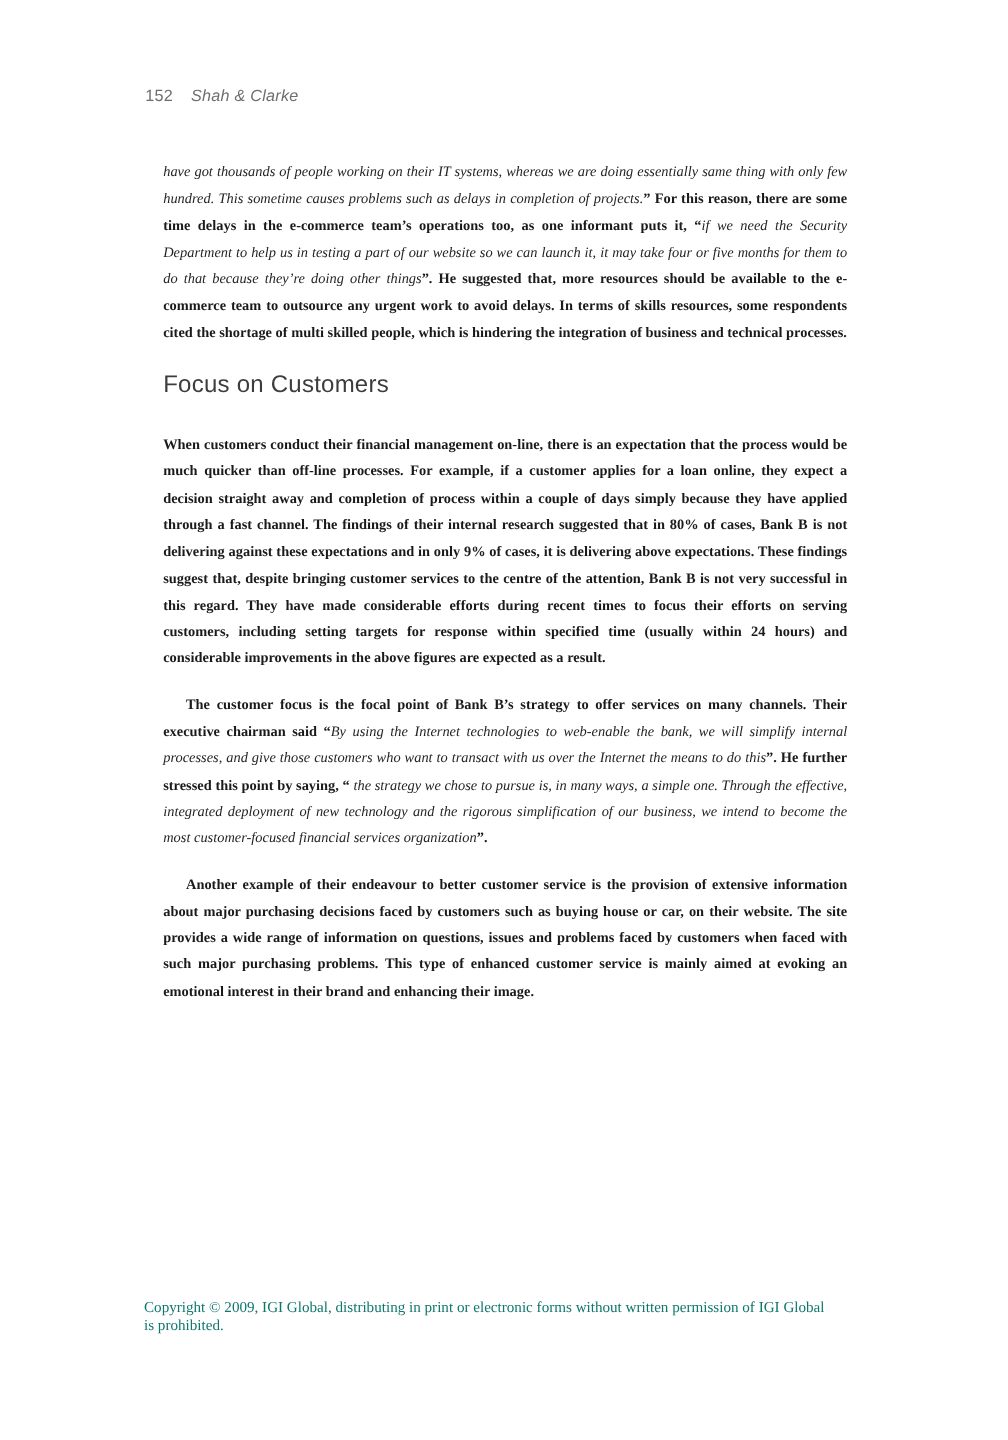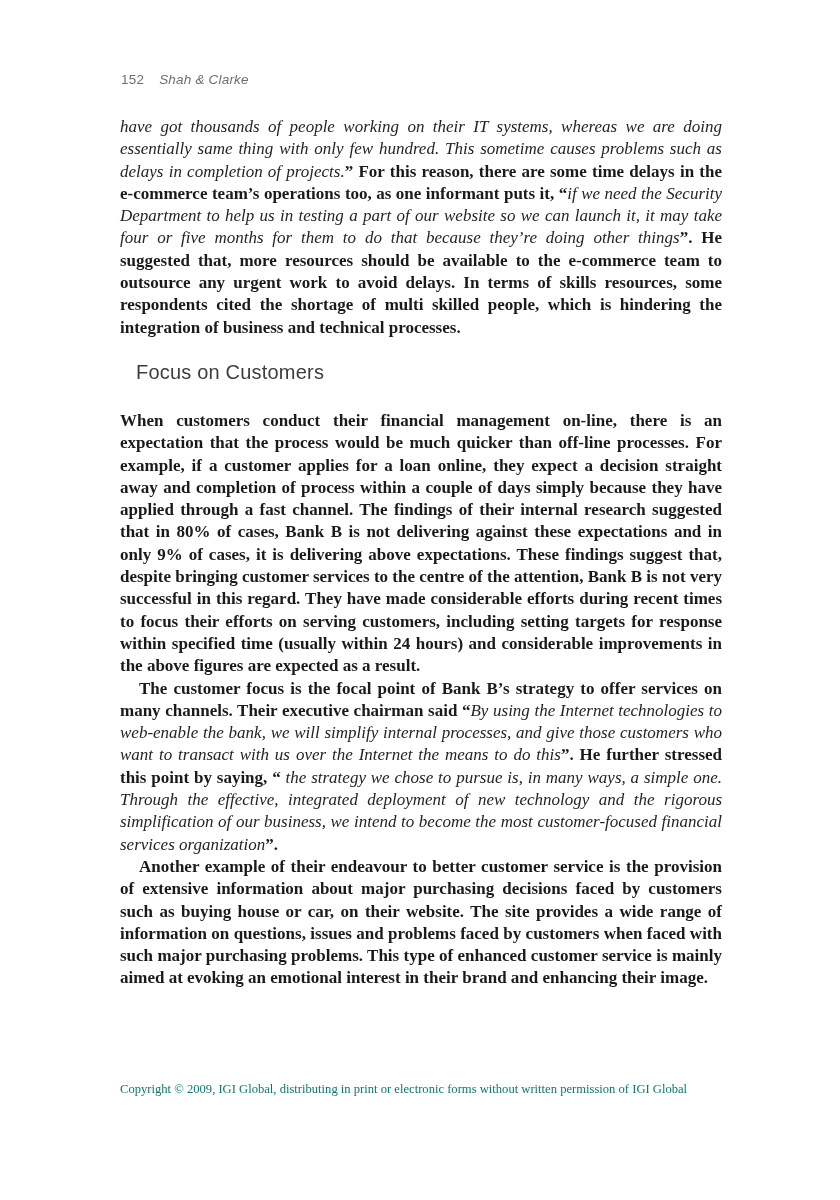--- a/index.html
+++ b/index.html
@@ -22,22 +22,22 @@
   }
   .running-head .pagenum { font-style: normal; margin-right: 15px; }
   .running-head .runtitle { font-style: italic; }
   .body-col {
     position: absolute;
     left: 120px;
     top: 116px;
     width: 602px;
   }
   p.bodypara {
-    margin: 0;
-    font-size: 17px;
+    margin: 16px;
+    font-size: 12px;
     line-height: 22.3px;
     text-align: justify;
     font-weight: bold;
     color: #1a1a1a;
   }
   p.bodypara.indent { text-indent: 19px; }
   .run-italic {
     font-style: italic;
     font-weight: normal;
     color: #242424;
@@ -74,15 +74,16 @@
   <div class="body-col" id="page-body">
       <p class="bodypara"><span class="run-italic">have got thousands of people working on their IT systems, whereas we are doing essentially same thing with only few hundred. This sometime causes problems such as delays in completion of projects.</span><span class="run-regular">” For this reason, there are some time delays in the e-commerce team’s operations too, as one informant puts it, “</span><span class="run-italic">if we need the Security Department to help us in testing a part of our website so we can launch it, it may take four or five months for them to do that because they’re doing other things</span><span class="run-regular">”. He suggested that, more resources should be available to the e-commerce team to outsource any urgent work to avoid delays. In terms of skills resources, some respondents cited the shortage of multi skilled people, which is hindering the integration of business and technical processes.</span></p>
       <h2 class="section-heading">Focus on Customers</h2>
       <p class="bodypara"><span class="run-regular">When customers conduct their financial management on-line, there is an expectation that the process would be much quicker than off-line processes. For example, if a customer applies for a loan online, they expect a decision straight away and completion of process within a couple of days simply because they have applied through a fast channel. The findings of their internal research suggested that in 80% of cases, Bank B is not delivering against these expectations and in only 9% of cases, it is delivering above expectations. These findings suggest that, despite bringing customer services to the centre of the attention, Bank B is not very successful in this regard. They have made considerable efforts during recent times to focus their efforts on serving customers, including setting targets for response within specified time (usually within 24 hours) and considerable improvements in the above figures are expected as a result.</span></p>
       <p class="bodypara indent"><span class="run-regular">The customer focus is the focal point of Bank B’s strategy to offer services on many channels. Their executive chairman said “</span><span class="run-italic">By using the Internet technologies to web-enable the bank, we will simplify internal processes, and give those customers who want to transact with us over the Internet the means to do this</span><span class="run-regular">”. He further stressed this point by saying, “ </span><span class="run-italic">the strategy we chose to pursue is, in many ways, a simple one. Through the effective, integrated deployment of new technology and the rigorous simplification of our business, we intend to become the most customer-focused financial services organization</span><span class="run-regular">”.</span></p>
       <p class="bodypara indent"><span class="run-regular">Another example of their endeavour to better customer service is the provision of extensive information about major purchasing decisions faced by customers such as buying house or car, on their website. The site provides a wide range of information on questions, issues and problems faced by customers when faced with such major purchasing problems. This type of enhanced customer service is mainly aimed at evoking an emotional interest in their brand and enhancing their image.</span></p>
     </div>
 
   <div class="page-footer" id="page-footer">
       <div>Copyright © 2009, IGI Global, distributing in print or electronic forms without written permission of IGI Global</div>
+      <div>is prohibited.</div>
     </div>
 
 </div>
 
 </body></html>

